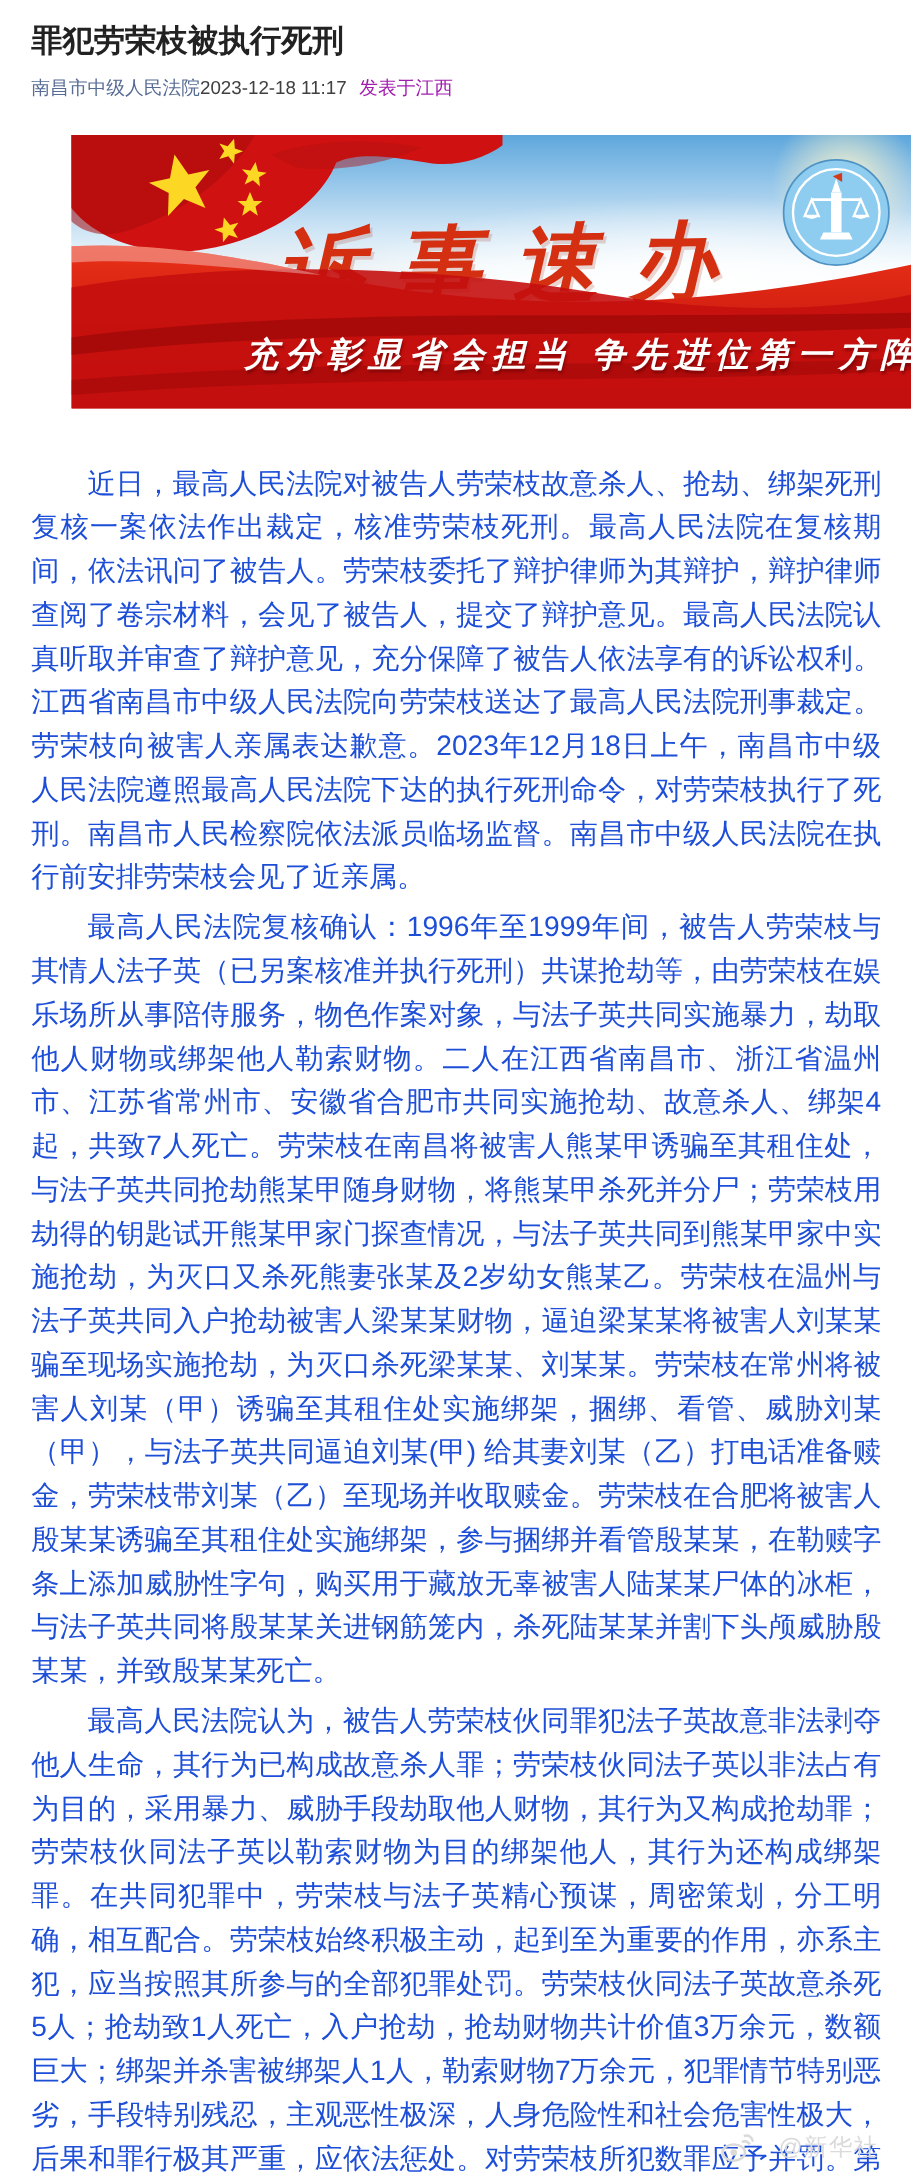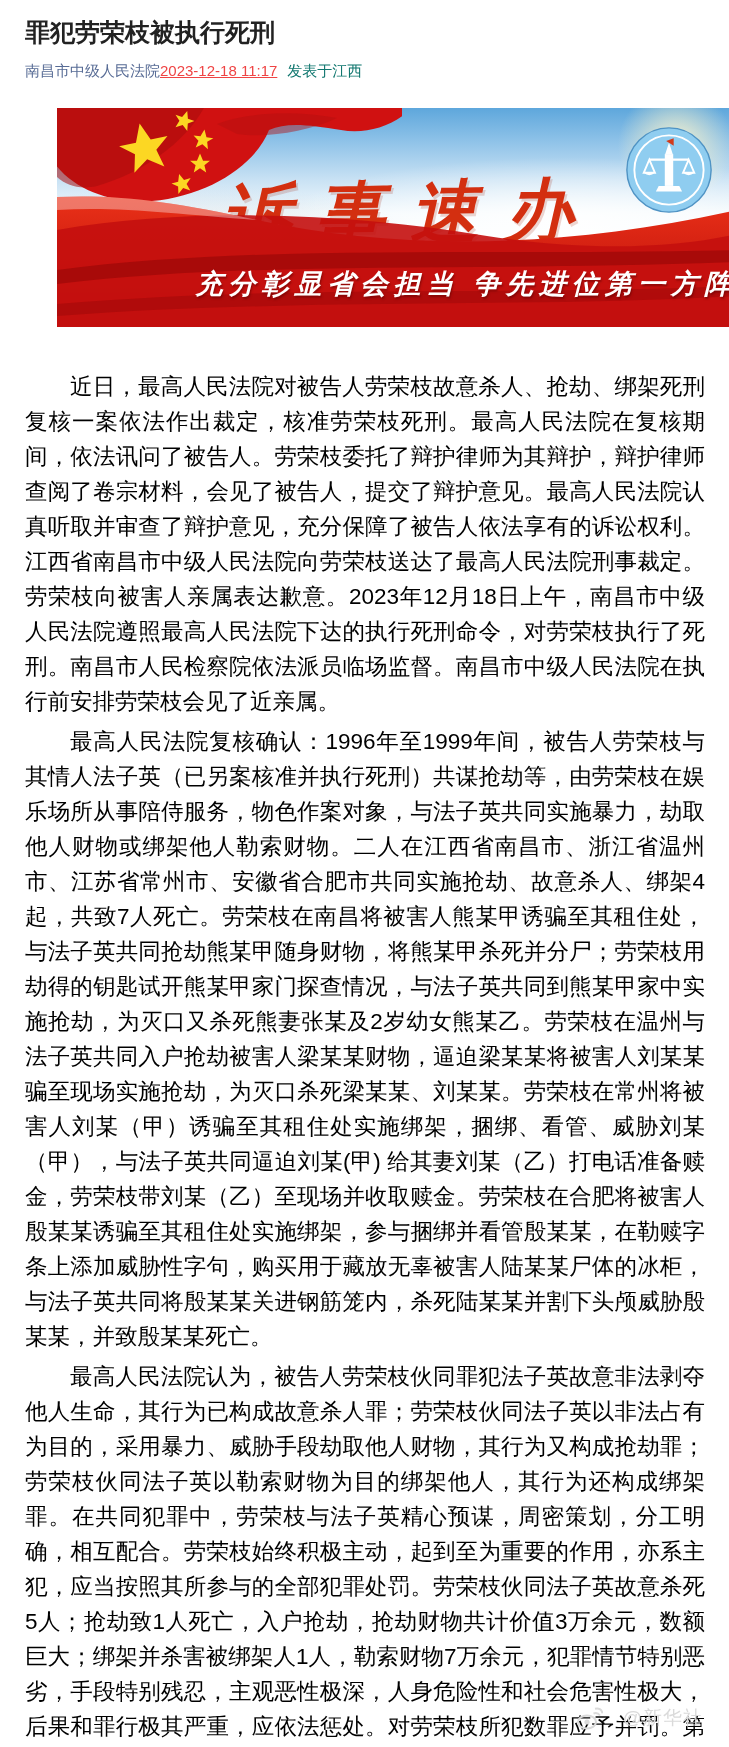--- a/index.html
+++ b/index.html
@@ -8,26 +8,25 @@
     width:729px; height:1747px; overflow:hidden;
     font-family:"Liberation Sans","DejaVu Sans",sans-serif;
     position:relative;
   }
   .page { position:relative; width:729px; height:1747px; padding:16px 24px 0 25px; }
 
   
   .title {
     font-size:25px; line-height:30px; font-weight:700; color:#222;
     margin:2px 0 13px;
-    font-family:Liberation Serif, serif;
   }
   .meta { font-size:15px; line-height:20px; margin-bottom:27px; white-space:nowrap; }
   .meta .account { color:#576b95; cursor:pointer; }
-  .meta .datetime { color:#ef4444; margin-right:10px;text-decoration:underline; }
-  .meta .location { color:#0f766e;text-align:right; }
+  .meta .datetime { color:#404040; margin-right:10px; }
+  .meta .location { color:#a21caf;text-align:right; }
 
   
   .banner {
     position:relative; width:680px; height:219px; overflow:hidden;
     background:
       radial-gradient(circle at 91% 17%, rgba(255,246,205,0.95) 0%, rgba(255,246,205,0) 9%),
       radial-gradient(ellipse at 20% 58%, rgba(190,195,200,0.30) 0%, rgba(190,195,200,0) 28%),
       radial-gradient(ellipse at 75% 52%, rgba(255,255,255,0.9) 0%, rgba(255,255,255,0) 40%),
       linear-gradient(180deg,#5ea7dc 0%, #8ec2e8 15%, #c9e2f4 33%, #f4fafd 48%, #ffffff 62%, #ffffff 100%);
     margin-left: 32px;
@@ -45,21 +44,21 @@
   .slogan {
     position:absolute; left:0; bottom:25px; width:100%;
     text-align:right; font-size:27px; font-weight:700; font-style:italic;
     color:#ffffff; letter-spacing:6px;
     text-shadow:1px 2px 2px rgba(90,0,0,0.5);
   }
 
   
   .article { margin-top:42px; width:680px; }
   .article p {
-    font-size:22.5px; line-height:35px; color:#000000;
+    font-size:22.5px; line-height:35px; color:#1d4ed8;
     text-align:justify; text-indent:2em; margin:0 0 5px;
     word-break:break-all;
   }
 
   
   .watermark {
     position:absolute; right:26px; bottom:16px;
     display:flex; align-items:center; gap:20px;
     color:#dadada; font-size:19px; letter-spacing:1px;
   }

